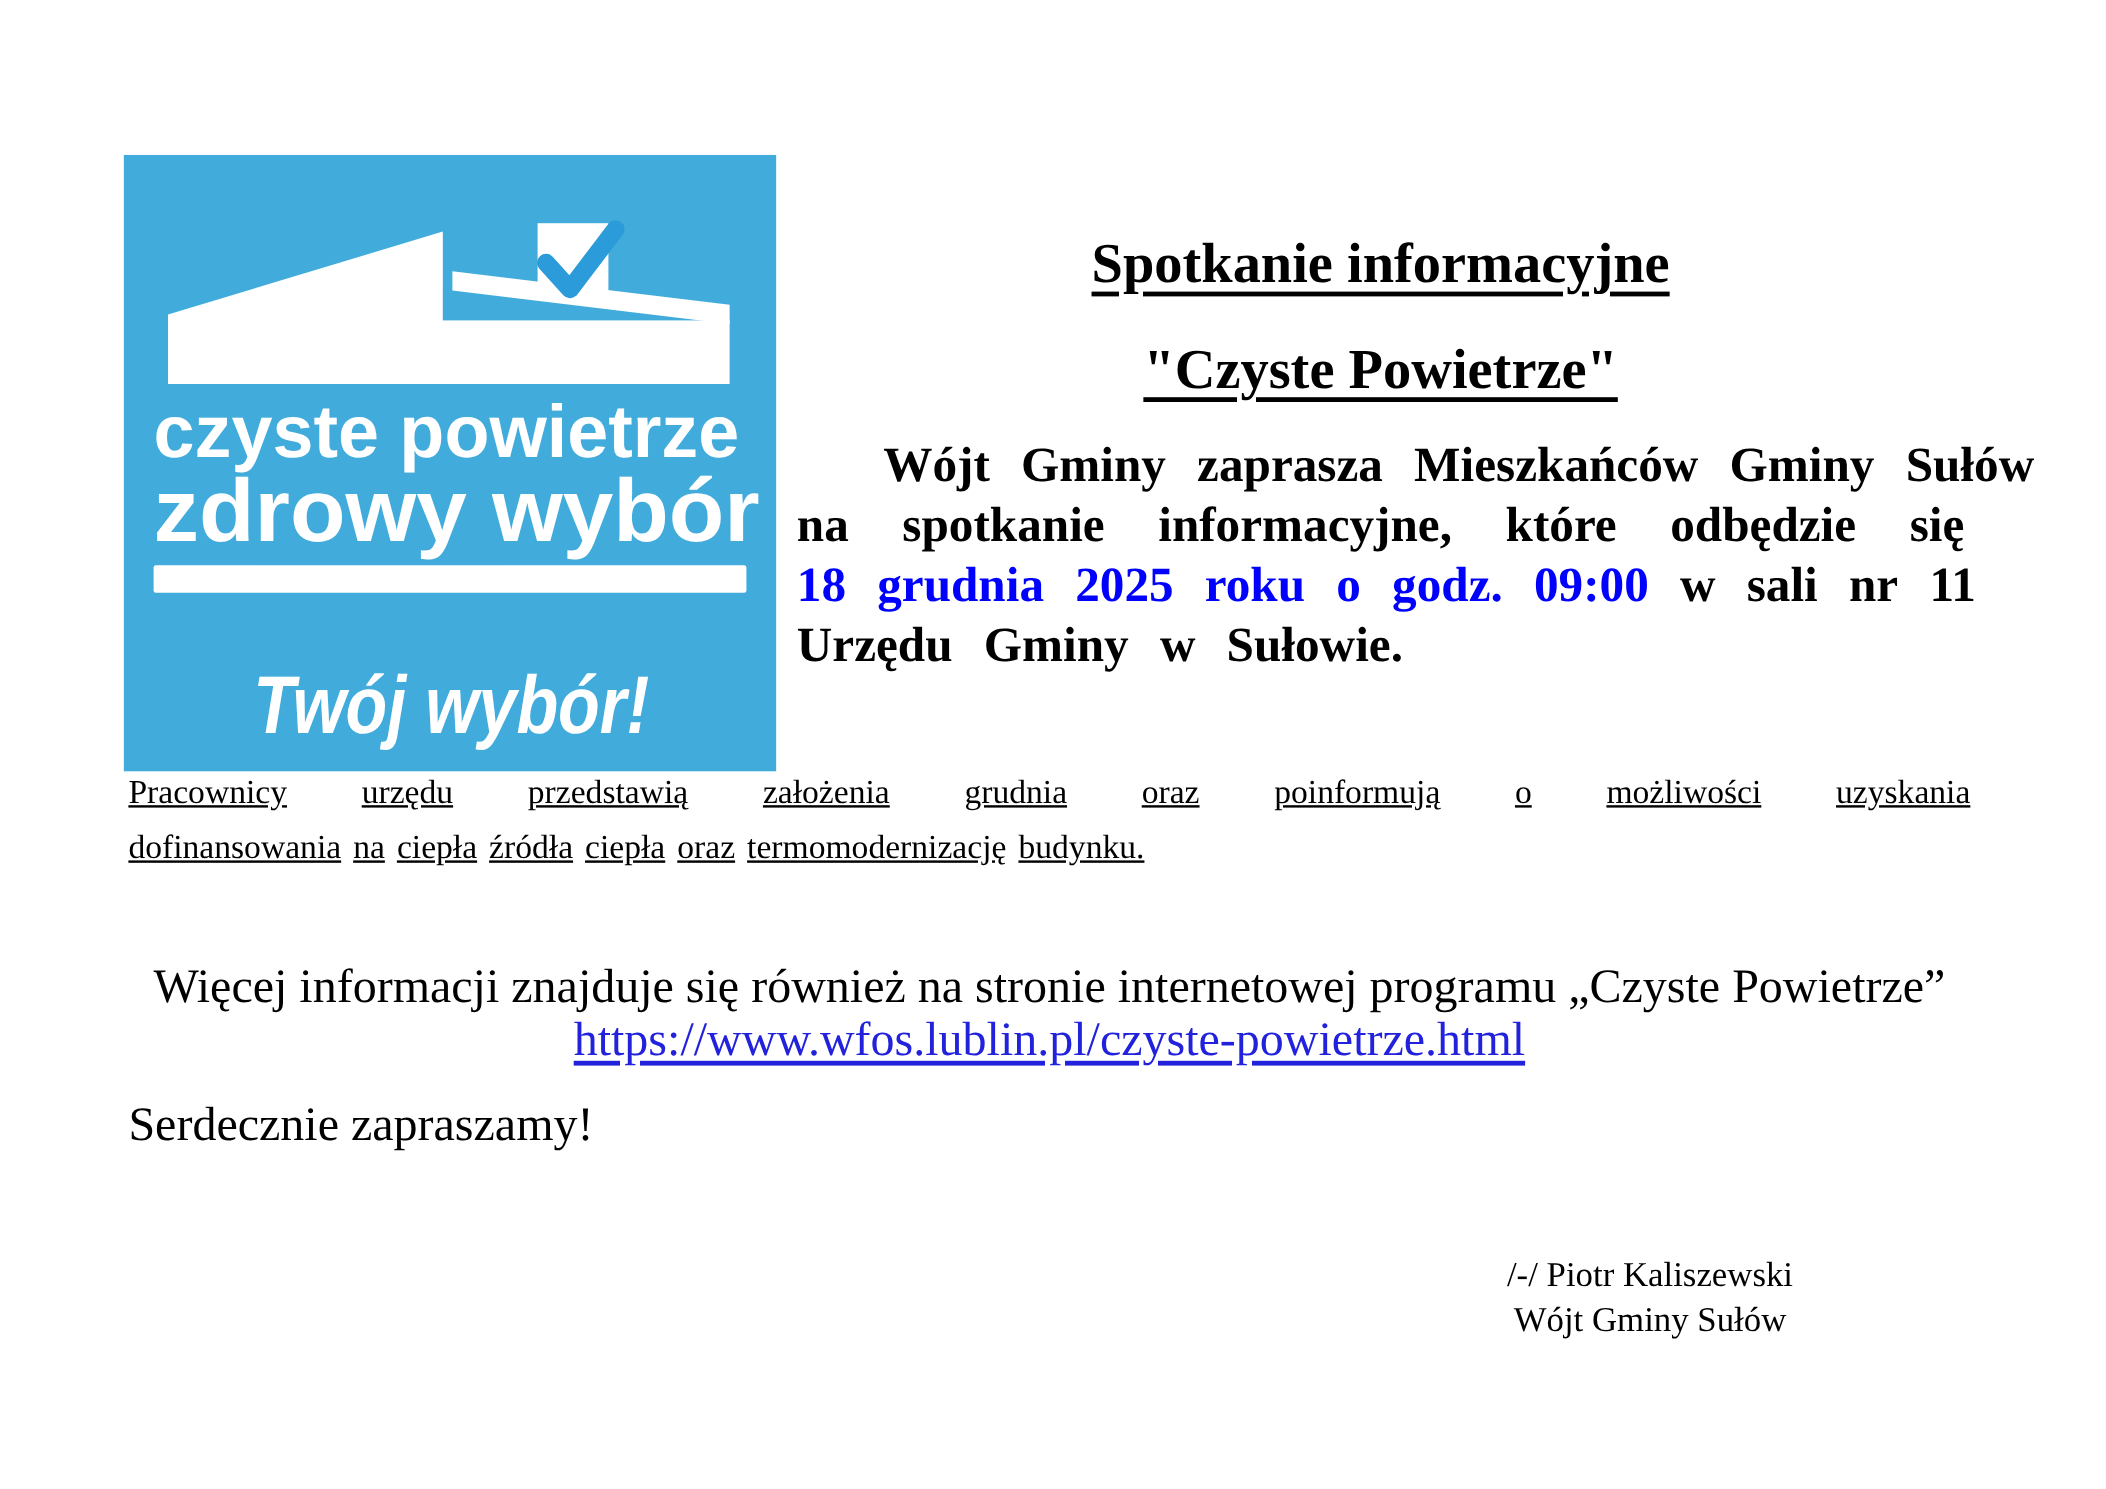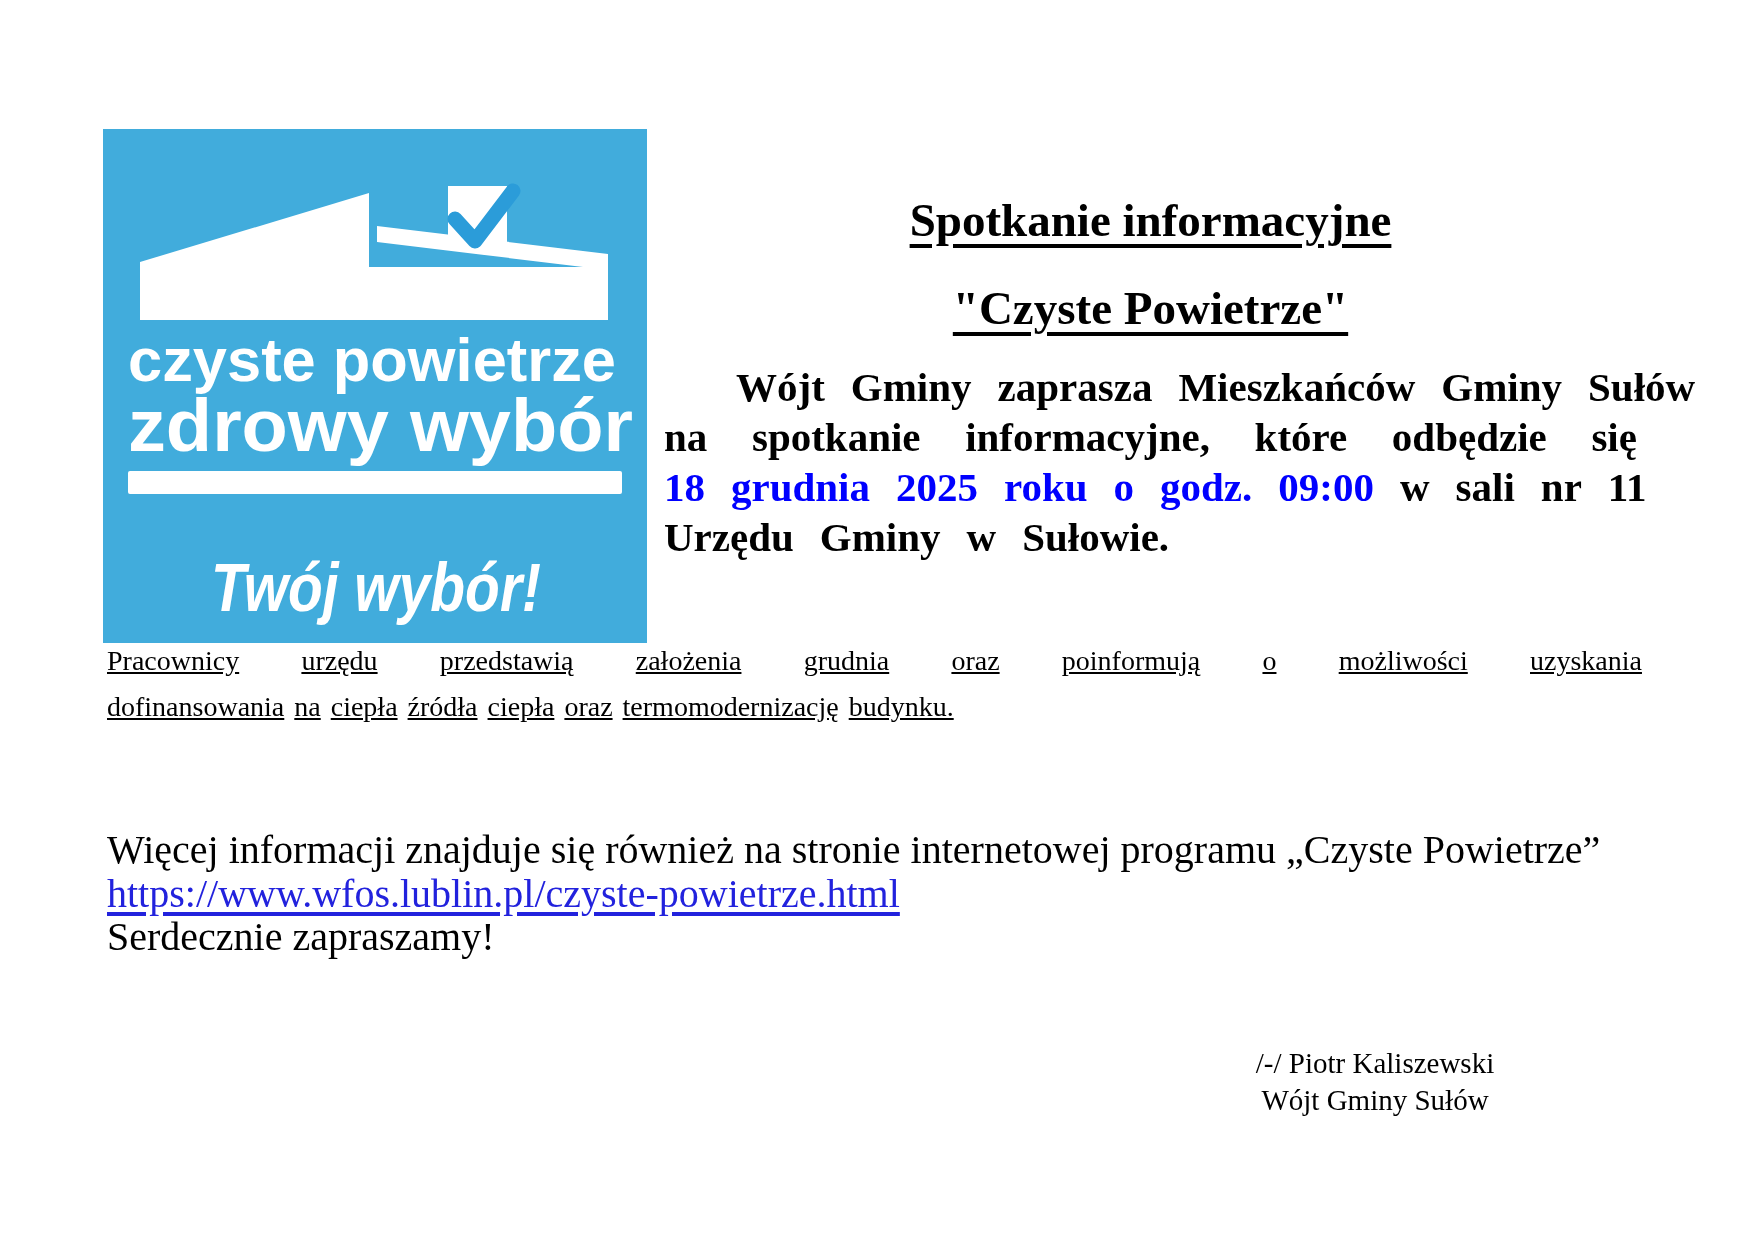--- a/index.html
+++ b/index.html
@@ -30,21 +30,21 @@
   #invitation .tline{line-height:50px;gap:26px;}
 
   
   #program-details{
     left:107px;top:638px;width:1535px;
     font-size:28px;
     text-decoration:underline;
   }
   #program-details .tline{line-height:46px;}
 
-  #more-info{left:107px;top:828px;width:1535px;font-size:40px;line-height:44px;}
+  #more-info{left:107px;top:800px;width:1535px;font-size:40px;line-height:44px;text-align:center;}
   #website-link{color:#2222DD;text-decoration:underline;text-underline-offset:5px;cursor:pointer;}
 
   #closing{left:107px;top:914px;font-size:40px;line-height:46px;}
 
   
   #signature{
     left:1145px;top:1045px;width:460px;text-align:center;
     font-size:29px;line-height:37px;
   }
 

